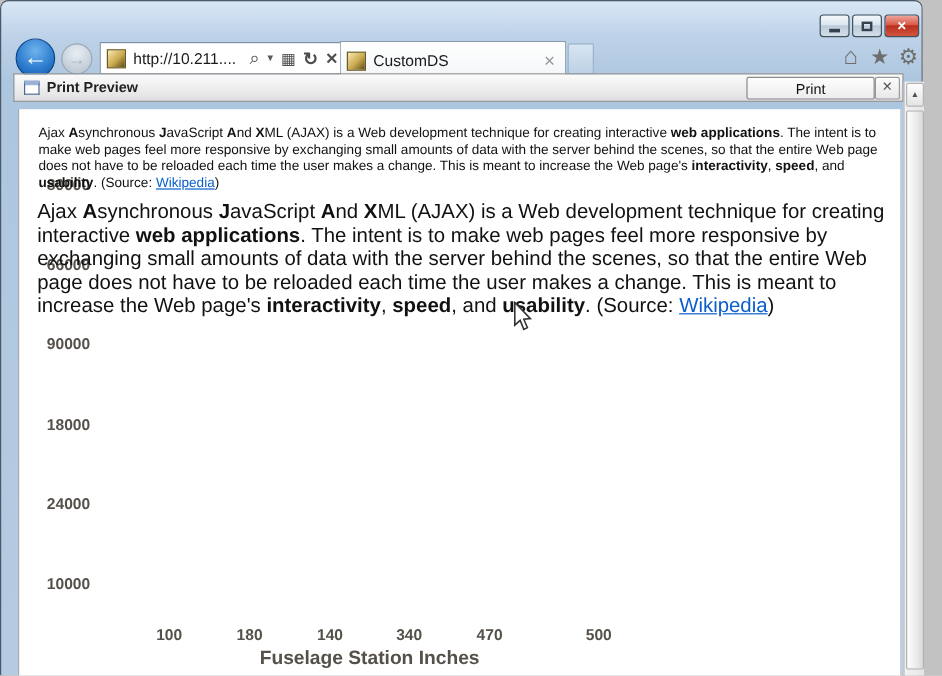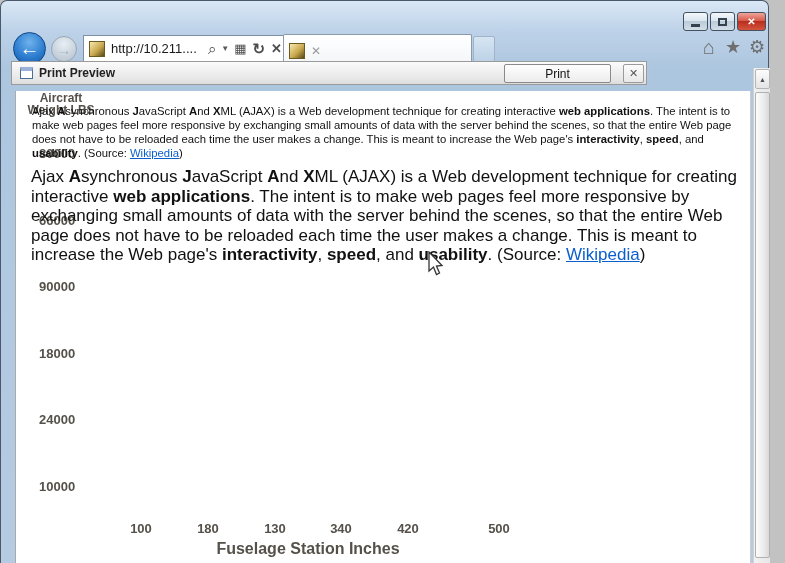--- a/index.html
+++ b/index.html
@@ -45,29 +45,29 @@
          background:linear-gradient(180deg,#ffffff,#f2f5f8); border:1px solid #8a9bac; border-bottom:none;
          border-radius:2px 2px 0 0; display:flex; align-items:center; }
   .tab-title { font-size:13px; color:#1a1a1a; flex:1; }
   .tab-close { font-size:12px; color:#9a9a9a; margin-right:8px; }
   .newtab-stub { position:absolute; left:464px; top:5px; width:22px; height:26px;
                  background:linear-gradient(180deg,#d7e5f2,#bcd2e6); border:1px solid #9fb4c8; border-radius:2px; }
   .toolbar-icons { position:absolute; left:688px; top:4px; display:flex; }
   .tb-ic { width:24px; height:24px; font-size:18px; color:#6e6e6e; text-align:center; line-height:24px; }
 
   
-  .pp-bar { position:absolute; left:10px; top:60px; width:636px; height:24px;
+  .pp-bar { position:absolute; left:10px; top:60px; width:742px; height:24px;
             background:linear-gradient(180deg,#fbfbfb,#e6e6e6 80%,#dcdcdc);
             border:1px solid #9a9a9a; display:flex; align-items:center; }
   .pp-icon { width:13px; height:12px; border:1px solid #4a6a9a; background:#fff; margin:0 6px 0 8px;
              border-top:4px solid #9ab2d8; }
   .pp-title { font-size:12px; font-weight:bold; color:#222; flex:1; }
   .pp-print-btn { width:107px; height:19px; background:linear-gradient(180deg,#fefefe,#ececec);
                   border:1px solid #8a8a8a; border-radius:2px; font-size:12px; color:#111;
-                  text-align:center; line-height:18px; margin-right:12px; }
+                  text-align:center; line-height:18px; margin-right:0; }
   .pp-close-btn { width:21px; height:19px; background:linear-gradient(180deg,#fcfcfc,#e8e8e8);
                   border:1px solid #9a9a9a; border-radius:2px; font-size:11px; color:#555;
                   text-align:center; line-height:17px; margin-right:2px; }
 
   
   .v-scrollbar { position:absolute; left:752px; top:67px; width:17px; height:496px;
                  background:linear-gradient(90deg,#f2f2f2,#e6e6e6); border-left:1px solid #d0d0d0; }
   .sb-up { position:absolute; left:1px; top:1px; width:15px; height:20px;
            background:linear-gradient(180deg,#fdfdfd,#e4e4e4); border:1px solid #b5b5b5; border-radius:2px;
            font-size:7px; color:#4f4f4f; text-align:center; line-height:19px; }
@@ -125,20 +125,21 @@
           <span class="addr-ic" style="font-size:15px">⌕</span>
           <span class="caret">▼</span>
           <span class="addr-ic">▦</span>
           <span class="addr-ic" style="font-size:15px;font-weight:bold">↻</span>
           <span class="addr-ic" style="font-weight:bold">✕</span>
         </span>
       </div>
 
       <div class="tab">
         <div class="favicon"></div>
+        <span class="tab-title">CustomDS</span>
         <span class="tab-close">✕</span>
       </div>
       <div class="newtab-stub"></div>
 
       <div class="toolbar-icons">
         <span class="tb-ic" style="font-size:20px">⌂</span>
         <span class="tb-ic">★</span>
         <span class="tb-ic">⚙</span>
       </div>
     </div>
@@ -150,38 +151,34 @@
       <div class="pp-close-btn">✕</div>
     </div>
 
     <div class="v-scrollbar">
       <div class="sb-up">▲</div>
       <div class="sb-thumb"></div>
     </div>
 
     <div class="page">
 
-      <div class="chart-label y-axis-title" id="y-axis-title">
-          <div>Aircraft</div>
-          <div>Weight LBS</div>
-        </div>
       <div id="y-ticks">
           <div class="chart-label y-tick" style="left: 23px; top: 55px;">80000</div>
           <div class="chart-label y-tick" style="left: 23px; top: 122px;">66000</div>
           <div class="chart-label y-tick" style="left: 23px; top: 188px;">90000</div>
           <div class="chart-label y-tick" style="left: 23px; top: 255px;">18000</div>
           <div class="chart-label y-tick" style="left: 23px; top: 321px;">24000</div>
           <div class="chart-label y-tick" style="left: 23px; top: 388px;">10000</div>
         </div>
       <div id="x-ticks">
           <div class="chart-label x-tick" style="left: 100px;">100</div>
           <div class="chart-label x-tick" style="left: 167px;">180</div>
-          <div class="chart-label x-tick" style="left: 234px;">130</div>
+          <div class="chart-label x-tick" style="left: 234px;">140</div>
           <div class="chart-label x-tick" style="left: 300px;">340</div>
-          <div class="chart-label x-tick" style="left: 367px;">420</div>
+          <div class="chart-label x-tick" style="left: 367px;">470</div>
           <div class="chart-label x-tick" style="left: 458px;">500</div>
         </div>
       <div class="chart-label x-axis-title">Fuselage Station Inches</div>
 
       <div class="para para-small"><span>Ajax </span><span style="font-weight: bold;">A</span><span>synchronous </span><span style="font-weight: bold;">J</span><span>avaScript </span><span style="font-weight: bold;">A</span><span>nd </span><span style="font-weight: bold;">X</span><span>ML (AJAX) is a Web development technique for creating interactive </span><span style="font-weight: bold;">web applications</span><span>. The intent is to make web pages feel more responsive by exchanging small amounts of data with the server behind the scenes, so that the entire Web page does not have to be reloaded each time the user makes a change. This is meant to increase the Web page's </span><span style="font-weight: bold;">interactivity</span><span>, </span><span style="font-weight: bold;">speed</span><span>, and </span><span style="font-weight: bold;">usability</span><span>. (Source: </span><a class="wikilink">Wikipedia</a><span>)</span></div>
       <div class="para para-large"><span>Ajax </span><span style="font-weight: bold;">A</span><span>synchronous </span><span style="font-weight: bold;">J</span><span>avaScript </span><span style="font-weight: bold;">A</span><span>nd </span><span style="font-weight: bold;">X</span><span>ML (AJAX) is a Web development technique for creating interactive </span><span style="font-weight: bold;">web applications</span><span>. The intent is to make web pages feel more responsive by exchanging small amounts of data with the server behind the scenes, so that the entire Web page does not have to be reloaded each time the user makes a change. This is meant to increase the Web page's </span><span style="font-weight: bold;">interactivity</span><span>, </span><span style="font-weight: bold;">speed</span><span>, and </span><span style="font-weight: bold;">usability</span><span>. (Source: </span><a class="wikilink">Wikipedia</a><span>)</span></div>
 
       <svg class="cursor-svg" width="18" height="26" viewBox="0 0 18 26">
         <path d="M2,1 L2,20 L6.5,16 L9.5,23.5 L12.5,22 L9.5,15 L15,14.5 Z" fill="#ffffff" stroke="#333333" stroke-width="1.3"></path>
       </svg>

